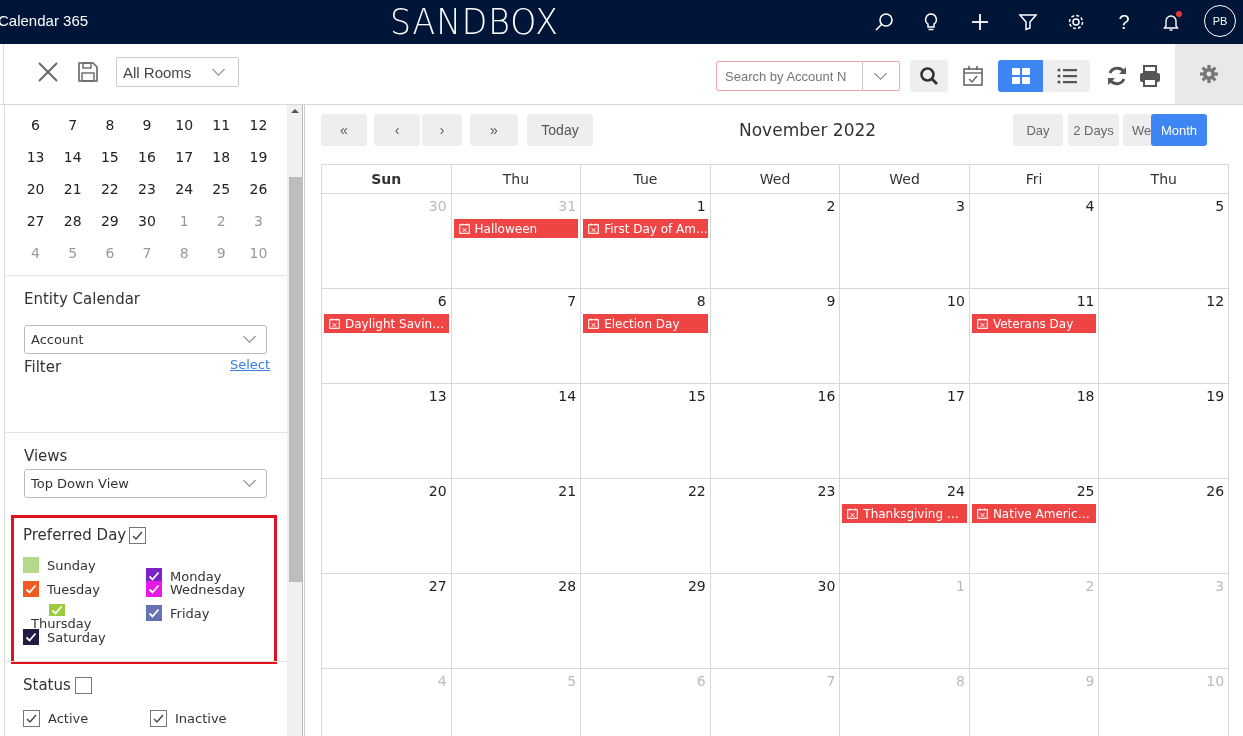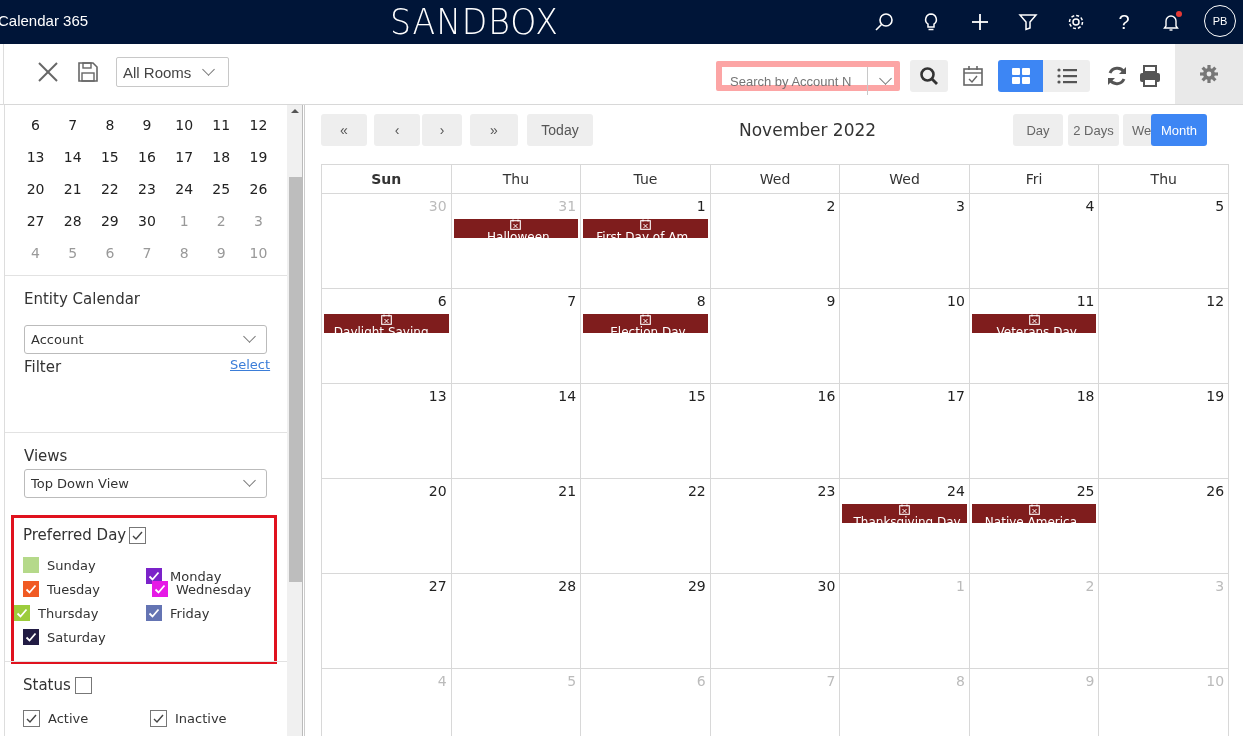--- a/index.html
+++ b/index.html
@@ -8,23 +8,23 @@
 .app-name { position: absolute; left: -2px; top: 12px; font-size: 15px; color: #fff; }
 .sandbox { position: absolute; left: 390px; top: 1px; font-size: 36px; font-weight: 300; letter-spacing: 1px; color: #fff; font-family: "DejaVu Sans", sans-serif; transform: scaleX(0.92); transform-origin: left; }
 .top-icon { position: absolute; top: 8px; width: 28px; height: 28px; display: flex; align-items: center; justify-content: center; color: #fff; font-size: 20px; cursor: pointer; }
 .avatar { position: absolute; left: 1204px; top: 5px; width: 32px; height: 32px; border: 1.5px solid #fff; border-radius: 50%; display: flex; align-items: center; justify-content: center; font-size: 11px; color: #fff; }
 .notif-dot { position: absolute; right: 3px; top: 3px; width: 6px; height: 6px; background: #e53935; border-radius: 50%; }
 
 .toolbar { position: absolute; left: 0; top: 44px; width: 1243px; height: 61px; background: #fff; border-bottom: 1px solid #d8d8d8; }
 .toolbar-left-edge { position: absolute; left: 0; top: 0; width: 4px; height: 61px; border-right: 1px solid #ddd; }
 .close-btn { position: absolute; left: 34px; top: 14px; width: 28px; height: 28px; }
 .save-btn { position: absolute; left: 77px; top: 17px; width: 22px; height: 22px; }
-.rooms-select { position: absolute; left: 116px; top: 13px; width: 113px; height: 30px; border: 1px solid #c8c8c8; border-radius: 2px; font-size: 15px; color: #444; padding: 6px 0 0 6px; }
+.rooms-select { position: absolute; left: 116px; top: 13px; width: 123px; height: 30px; border: 1px solid #c8c8c8; border-radius: 2px; font-size: 15px; color: #444; padding: 6px 0 0 6px; }
 .chev { position: absolute; width: 9px; height: 9px; border-right: 1.5px solid #777; border-bottom: 1.5px solid #777; transform: rotate(45deg); }
-.search-box { position: absolute; left: 716px; top: 17px; width: 184px; height: 30px; border: 6px solid #fca5a5; border-radius: 2px; }
+.search-box { position: absolute; left: 716px; top: 17px; width: 184px; height: 30px; border: 1px solid #fca5a5; border-radius: 2px; }
 .search-box input { position: absolute; left: 0; top: 0; width: 145px; height: 28px; border: none; outline: none; padding-left: 8px; font-size: 13px; font-family: "Liberation Sans", sans-serif; color: #555; background: transparent; }
 .search-box .divider { position: absolute; left: 145px; top: 0; width: 1px; height: 28px; background: #c8c8c8; }
 .search-go { position: absolute; left: 910px; top: 16px; width: 38px; height: 32px; background: #eee; border-radius: 3px; display: flex; align-items: center; justify-content: center; }
 .cal-check { position: absolute; left: 961px; top: 20px; width: 24px; height: 24px; }
 .view-toggle { position: absolute; left: 998px; top: 16px; width: 92px; height: 32px; border-radius: 3px; overflow: hidden; display: flex; }
 .view-toggle .grid { width: 45px; height: 32px; background: #3d86f4; display: flex; align-items: center; justify-content: center; }
 .view-toggle .list { width: 47px; height: 32px; background: #eee; display: flex; align-items: center; justify-content: center; }
 .refresh { position: absolute; left: 1105px; top: 20px; width: 24px; height: 24px; }
 .print { position: absolute; left: 1138px; top: 20px; width: 24px; height: 24px; }
 .settings-panel-btn { position: absolute; left: 1175px; top: 0; width: 68px; height: 60px; background: #e9e9e9; display: flex; align-items: center; justify-content: center; }
@@ -63,21 +63,21 @@
 
 .cal { position: absolute; left: 16px; top: 59px; width: 908px; }
 .cal-head { display: flex; height: 30px; border: 1px solid #d8d8d8; }
 .cal-head div { flex: 1; text-align: center; font-size: 14px; line-height: 28px; color: #333; border-left: 1px solid #d8d8d8; font-family: "DejaVu Sans", sans-serif; }
 .cal-head div:first-child { border-left: none; font-weight: bold; }
 .cal-row { display: flex; height: 95px; border-left: 1px solid #d8d8d8; border-right: 1px solid #d8d8d8; border-bottom: 1px solid #d8d8d8; }
 .cal-cell { flex: 1; position: relative; border-left: 1px solid #d8d8d8; }
 .cal-cell:first-child { border-left: none; }
 .cal-num { position: absolute; right: 4px; top: 4px; font-size: 14px; color: #222; font-family: "DejaVu Sans", sans-serif; }
 .cal-num.muted { color: #bbb; }
-.event { position: absolute; left: 2px; right: 2px; top: 25px; height: 19px; background: #7f1d1d; color: #fff; font-size: 12px; display: flex; align-items: center; padding-left: 5px; white-space: nowrap; overflow: hidden; cursor: pointer; font-family: "DejaVu Sans", sans-serif; flex-direction: column; }
+.event { position: absolute; left: 2px; right: 2px; top: 25px; height: 19px; background: #ef4444; color: #fff; font-size: 12px; display: flex; align-items: center; padding-left: 5px; white-space: nowrap; overflow: hidden; cursor: pointer; font-family: "DejaVu Sans", sans-serif; }
 .event svg { width: 11px; height: 11px; margin-right: 5px; flex-shrink: 0; }
 .event span { overflow: hidden; text-overflow: ellipsis; }
 </style>
 </head>
 <body>
 
 <div class="topbar">
   <div class="app-name">Calendar 365</div>
   <div class="sandbox">SANDBOX</div>
 
@@ -300,29 +300,29 @@
           <span class="day-label">Monday</span>
         </div>
         <div class="day-item" style="left: 18px; top: 475px;">
           <div class="day-box" style="background: rgb(240, 90, 35);">
             <svg viewBox="0 0 12 12">
               <path d="M1.5 6.5l3 3 6-7" fill="none" stroke="#fff" stroke-width="1.8"></path>
             </svg>
           </div>
           <span class="day-label">Tuesday</span>
         </div>
-        <div class="day-item" style="left: 147px; top: 475px;">
+        <div class="day-item" style="left: 141px; top: 475px;">
           <div class="day-box" style="background: rgb(230, 25, 230);">
             <svg viewBox="0 0 12 12">
               <path d="M1.5 6.5l3 3 6-7" fill="none" stroke="#fff" stroke-width="1.8"></path>
             </svg>
           </div>
           <span class="day-label">Wednesday</span>
         </div>
-        <div class="day-item" style="left: 9px; top: 499px;">
+        <div class="day-item" style="left: 18px; top: 499px; flex-direction: column;">
           <div class="day-box" style="background: rgb(156, 204, 60);">
             <svg viewBox="0 0 12 12">
               <path d="M1.5 6.5l3 3 6-7" fill="none" stroke="#fff" stroke-width="1.8"></path>
             </svg>
           </div>
           <span class="day-label">Thursday</span>
         </div>
         <div class="day-item" style="left: 141px; top: 499px;">
           <div class="day-box" style="background: rgb(100, 116, 179);">
             <svg viewBox="0 0 12 12">

